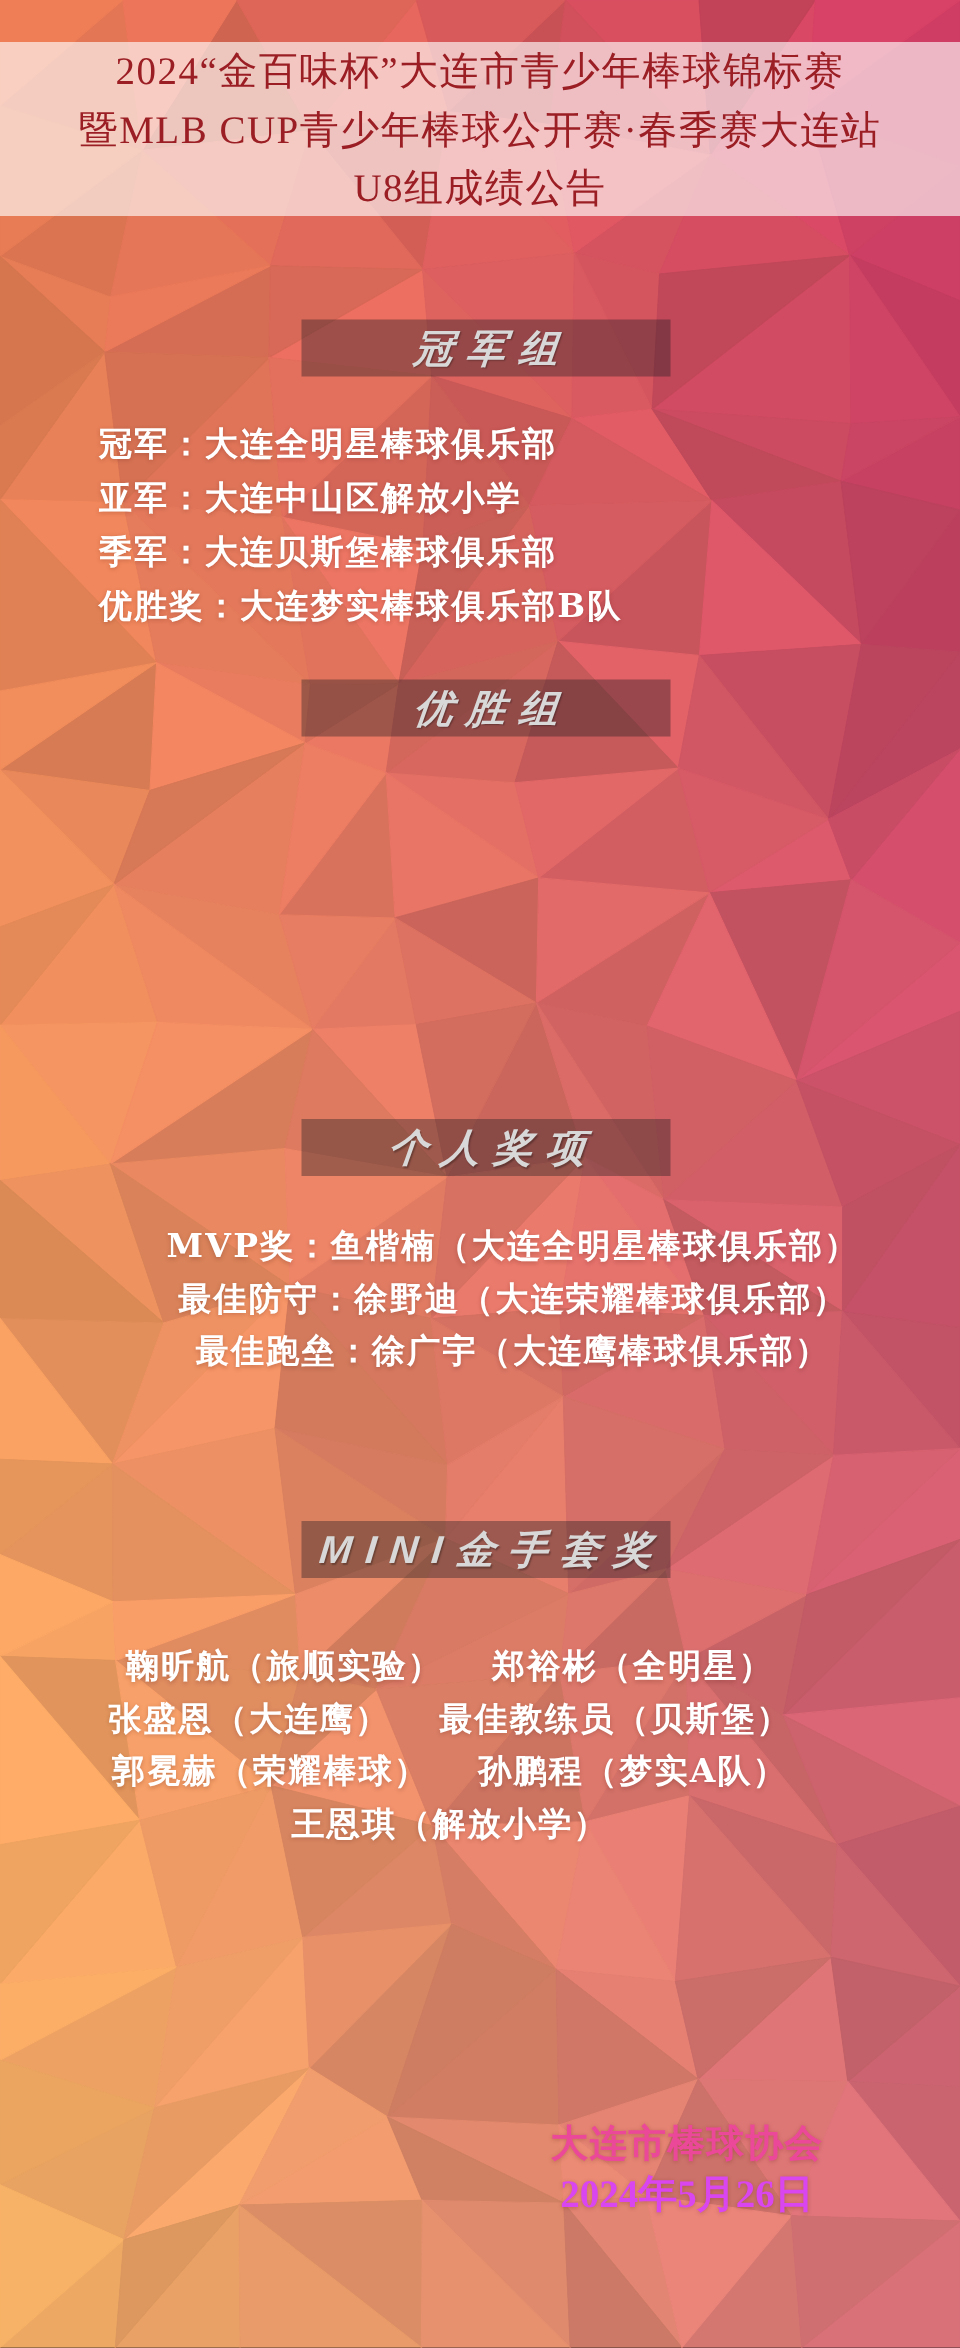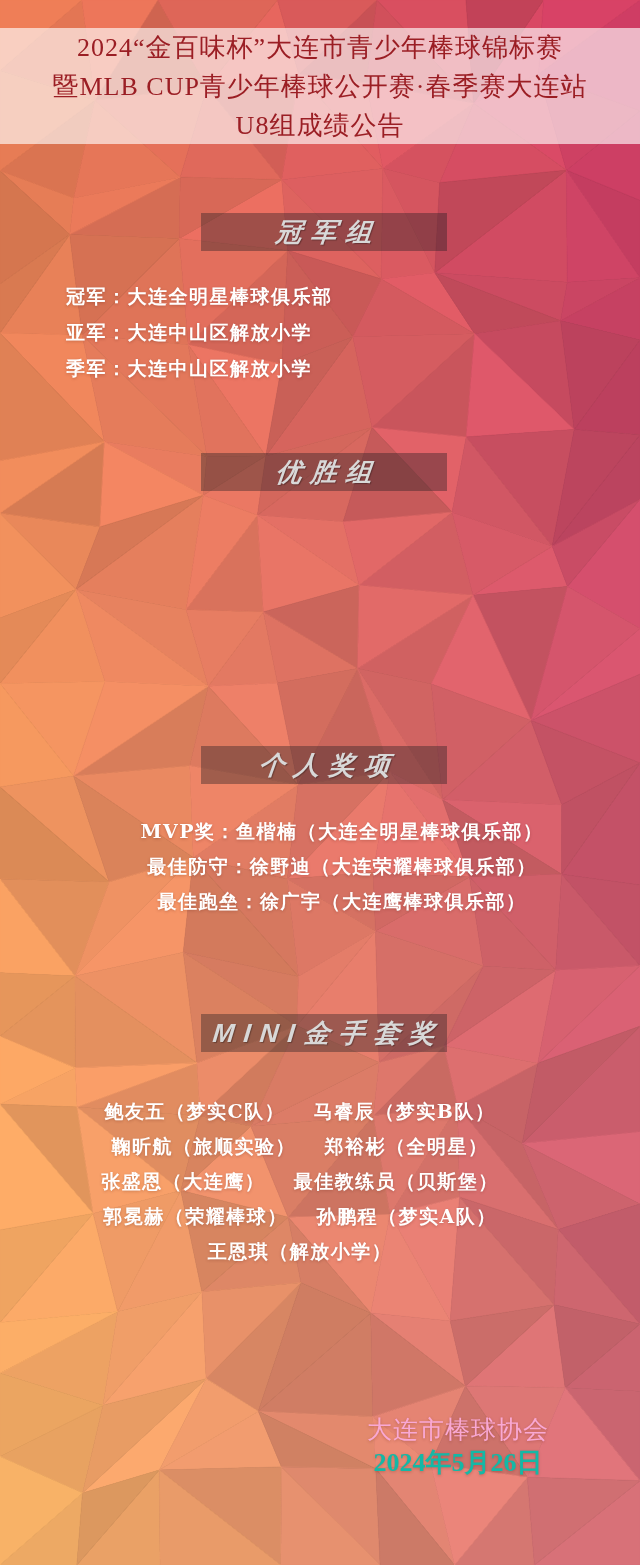--- a/index.html
+++ b/index.html
@@ -32,38 +32,38 @@
     font-family:"Liberation Sans","DejaVu Sans",sans-serif;
     font-weight:bold;font-style:italic;font-size:26px;color:#D8D8D8;
     letter-spacing:9px;padding-left:9px;transform:skewX(-6deg);
     text-shadow:1px 1px 1px rgba(0,0,0,0.28);white-space:nowrap;
   }
 
   
   .sec-body{
     position:absolute;width:560px;color:#FFFFFF;
     font-family:"DejaVu Serif","Liberation Serif",serif;
-    font-weight:bold;font-size:19px;letter-spacing:1.5px;
+    font-weight:bold;font-size:22px;letter-spacing:1.5px;
     text-shadow:0 1px 3px rgba(80,20,10,0.25);
     white-space:pre;
   }
   .sec-body .line{white-space:pre;}
 
   
   .footer{
     position:absolute;top:1412px;left:358px;width:200px;text-align:center;
   }
   .footer-org{
     font-family:"Liberation Sans","DejaVu Sans",sans-serif;
-    font-weight:normal;font-size:25px;line-height:34px;color:#f9a8d4;
+    font-weight:bold;font-size:25px;line-height:34px;color:#ec4899;
     letter-spacing:1px;text-shadow:0 1px 3px rgba(80,20,10,0.25);white-space:nowrap;
   }
   .footer-date{
     font-family:"Liberation Serif","DejaVu Serif",serif;
-    font-weight:bold;font-size:26px;line-height:34px;color:#14b8a6;
+    font-weight:bold;font-size:26px;line-height:34px;color:#d946ef;
     text-shadow:0 1px 3px rgba(80,20,10,0.25);white-space:nowrap;
   }
 </style>
 </head>
 <body>
 
 <div class="page">
 
   <svg id="bg" viewBox="0 0 640 1565" preserveAspectRatio="none">
       <polygon points="81.85672030917236,0 94.82781591585704,100.1466355588701 0,70.38068797853258" fill="rgb(227,118,84)" stroke="rgb(227,118,84)" stroke-width="0.7"></polygon>
@@ -322,34 +322,34 @@
 
   <header class="title-banner">
     <div class="title-line">2024“金百味杯”大连市青少年棒球锦标赛</div>
     <div class="title-line">暨MLB CUP青少年棒球公开赛·春季赛大连站</div>
     <div class="title-line">U8组成绩公告</div>
   </header>
 
   <div class="sec-banner" style="top:213px;">
     <span class="hdr">冠军组</span>
   </div>
-  <div class="sec-body" style="top:278px;left:66px;line-height:36px;"><div class="line">冠军：大连全明星棒球俱乐部</div><div class="line">亚军：大连中山区解放小学</div><div class="line">季军：大连中山区解放小学</div></div>
+  <div class="sec-body" style="top:278px;left:66px;line-height:36px;"><div class="line">冠军：大连全明星棒球俱乐部</div><div class="line">亚军：大连中山区解放小学</div><div class="line">季军：大连贝斯堡棒球俱乐部</div><div class="line">优胜奖：大连梦实棒球俱乐部B队</div></div>
 
   <div class="sec-banner" style="top:453px;">
     <span class="hdr">优胜组</span>
   </div>
 
   <div class="sec-banner" style="top:746px;">
     <span class="hdr">个人奖项</span>
   </div>
   <div class="sec-body" style="top:814px;left:62px;line-height:35px;text-align:center;"><div class="line">MVP奖：鱼楷楠（大连全明星棒球俱乐部）</div><div class="line">最佳防守：徐野迪（大连荣耀棒球俱乐部）</div><div class="line">最佳跑垒：徐广宇（大连鹰棒球俱乐部）</div></div>
 
   <div class="sec-banner" style="top:1014px;">
     <span class="hdr">MINI金手套奖</span>
   </div>
-  <div class="sec-body" style="top:1094px;left:0;width:600px;line-height:35px;text-align:center;"><div class="line">鲍友五（梦实C队）　 马睿辰（梦实B队）</div><div class="line">鞠昕航（旅顺实验）　 郑裕彬（全明星）</div><div class="line">张盛恩（大连鹰）　 最佳教练员（贝斯堡）</div><div class="line">郭冕赫（荣耀棒球）　 孙鹏程（梦实A队）</div><div class="line">王恩琪（解放小学）</div></div>
+  <div class="sec-body" style="top:1094px;left:0;width:600px;line-height:35px;text-align:center;"><div class="line">鞠昕航（旅顺实验）　 郑裕彬（全明星）</div><div class="line">张盛恩（大连鹰）　 最佳教练员（贝斯堡）</div><div class="line">郭冕赫（荣耀棒球）　 孙鹏程（梦实A队）</div><div class="line">王恩琪（解放小学）</div></div>
 
   <footer class="footer">
     <div class="footer-org">大连市棒球协会</div>
     <div class="footer-date">2024年5月26日</div>
   </footer>
 
 </div>
 
 </body></html>

